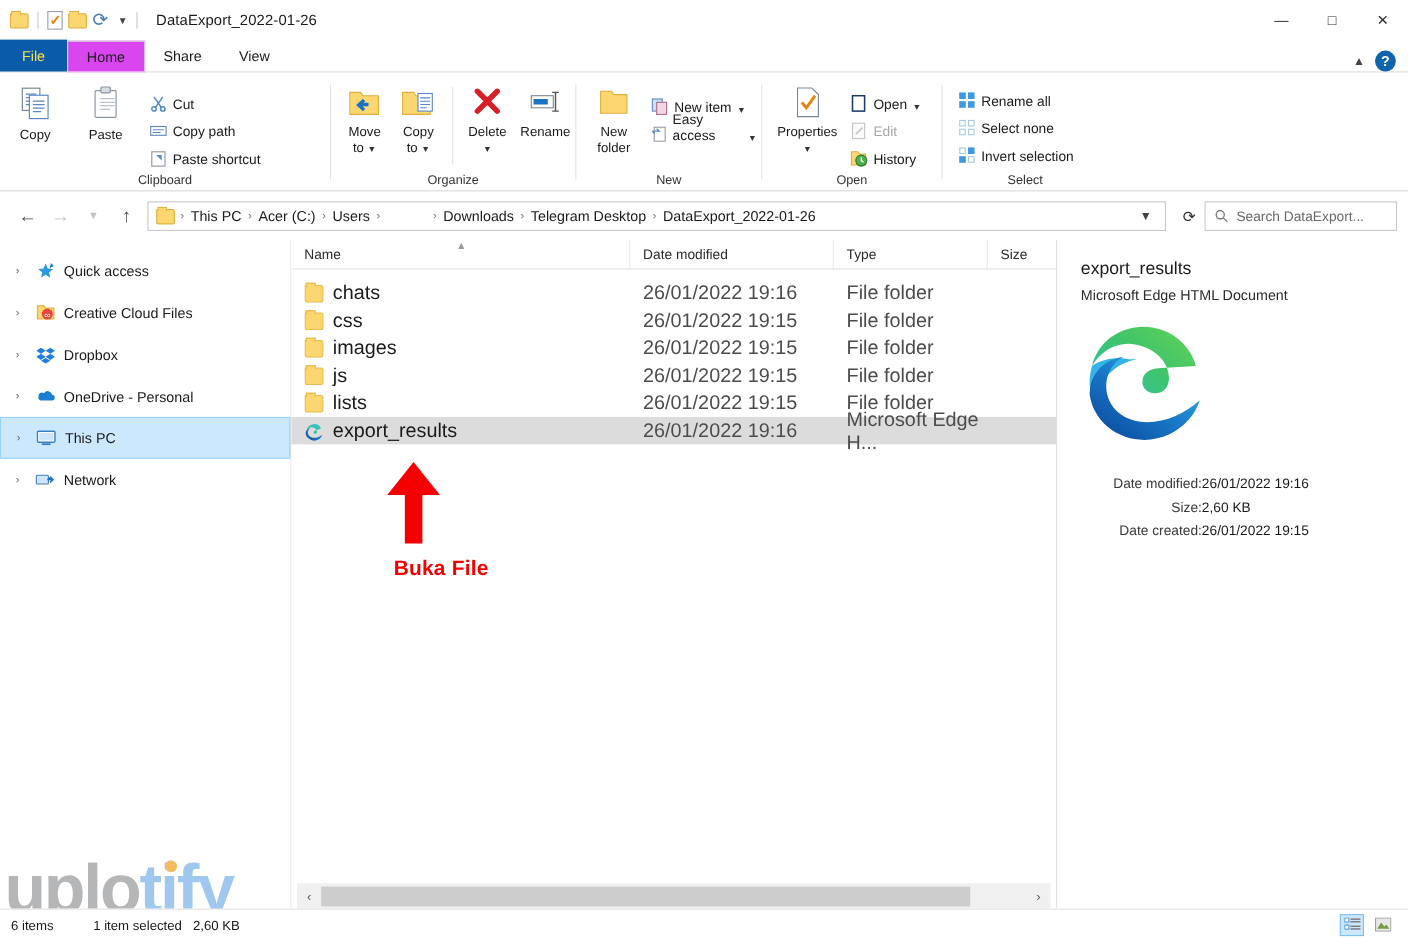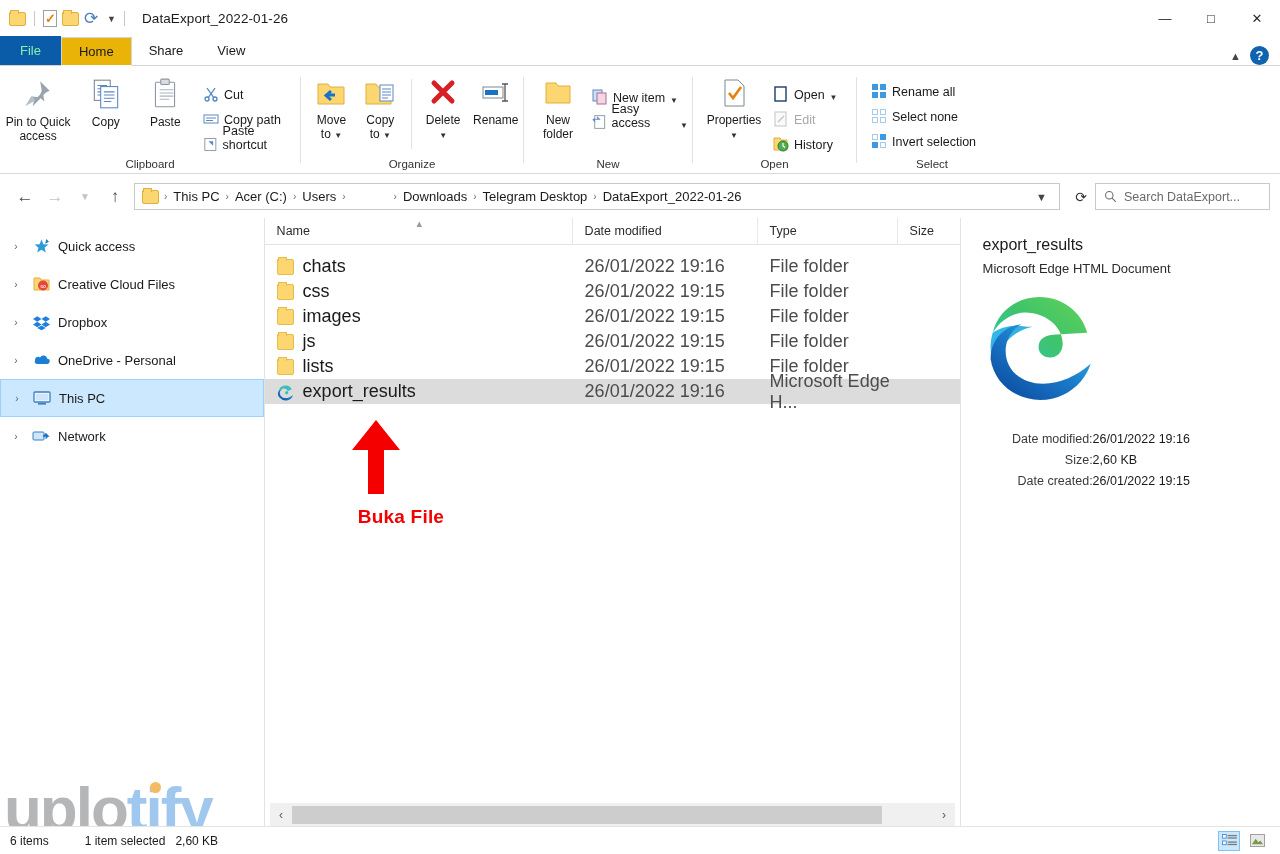--- a/index.html
+++ b/index.html
@@ -53,23 +53,23 @@
   
   .tabstrip {
     position: absolute; top: 37px; left: 0; width: 1280px; height: 29px;
     background: #ffffff; display: flex; align-items: flex-end;
     border-bottom: 1px solid #d4d4d4;
   }
   .tab {
     height: 29px; padding: 0 17px; display: flex; align-items: center;
     font-size: 13px; color: #1a1a1a;
   }
-  .tab.file { background: #0b5ca8; color: #86efac; font-size: 13px; padding: 0 20px; height: 29px; margin-top: 12px; }
+  .tab.file { background: #0b5ca8; color: #fde047; font-size: 13px; padding: 0 20px; height: 29px; margin-top: 12px; }
   .tab.active {
-    background: #eab308; border: 1px solid #d4d4d4; border-bottom: 1px solid #fff;
+    background: #d946ef; border: 1px solid #d4d4d4; border-bottom: 1px solid #fff;
     margin-bottom: -1px; position: relative; z-index: 3;
   }
   .tabstrip-right {
     margin-left: auto; display: flex; align-items: center; gap: 9px; padding-right: 11px;
   }
   .chev-up { font-size: 11px; color: #444; }
   .help-btn {
     width: 19px; height: 19px; border-radius: 50%; background: #1063ad;
     color: #fff; font-size: 13px; font-weight: bold; display: flex;
     align-items: center; justify-content: center;
@@ -280,28 +280,20 @@
     <div class="tabstrip-right">
       <div class="chev-up">▲</div>
       <div class="help-btn">?</div>
     </div>
   </div>
 
   <div class="ribbon">
 
     <div class="rgroup" style="width:300px">
       <div class="rgroup-body">
-        <div class="big-btn" style="width:82px">
-          <svg class="ic ic-pin" viewBox="0 0 32 32">
-            <path d="M18 4 L27 13 L23.5 14.5 L21 17 L22 23 L18.5 20 L11 27.5 L12.5 21 L9.5 18 L15.5 19 L18 16.5 L19.5 13 Z" fill="#9aa4af"></path>
-            <path d="M9.5 18 L4 27.5 L13.5 22 Z" fill="#b6bec7"></path>
-          </svg>
-          <div class="lbl"><span>Pin to Quick</span><br>
-          <span>access</span></div>
-        </div>
         <div class="big-btn">
           <svg class="ic ic-doc-pair" viewBox="0 0 32 32">
             <rect x="5" y="3" width="15" height="19" fill="#fff" stroke="#7a8794"></rect>
             <g stroke="#5b87c5" stroke-width="1">
                 <path d="M8 8h9M8 11h9M8 14h9M8 17h6"></path>
               </g>
             <rect x="11" y="9" width="16" height="20" fill="#fff" stroke="#5b87c5"></rect>
             <g stroke="#5b87c5" stroke-width="1">
                 <path d="M14 14h10M14 17h10M14 20h10M14 23h7"></path>
               </g>

